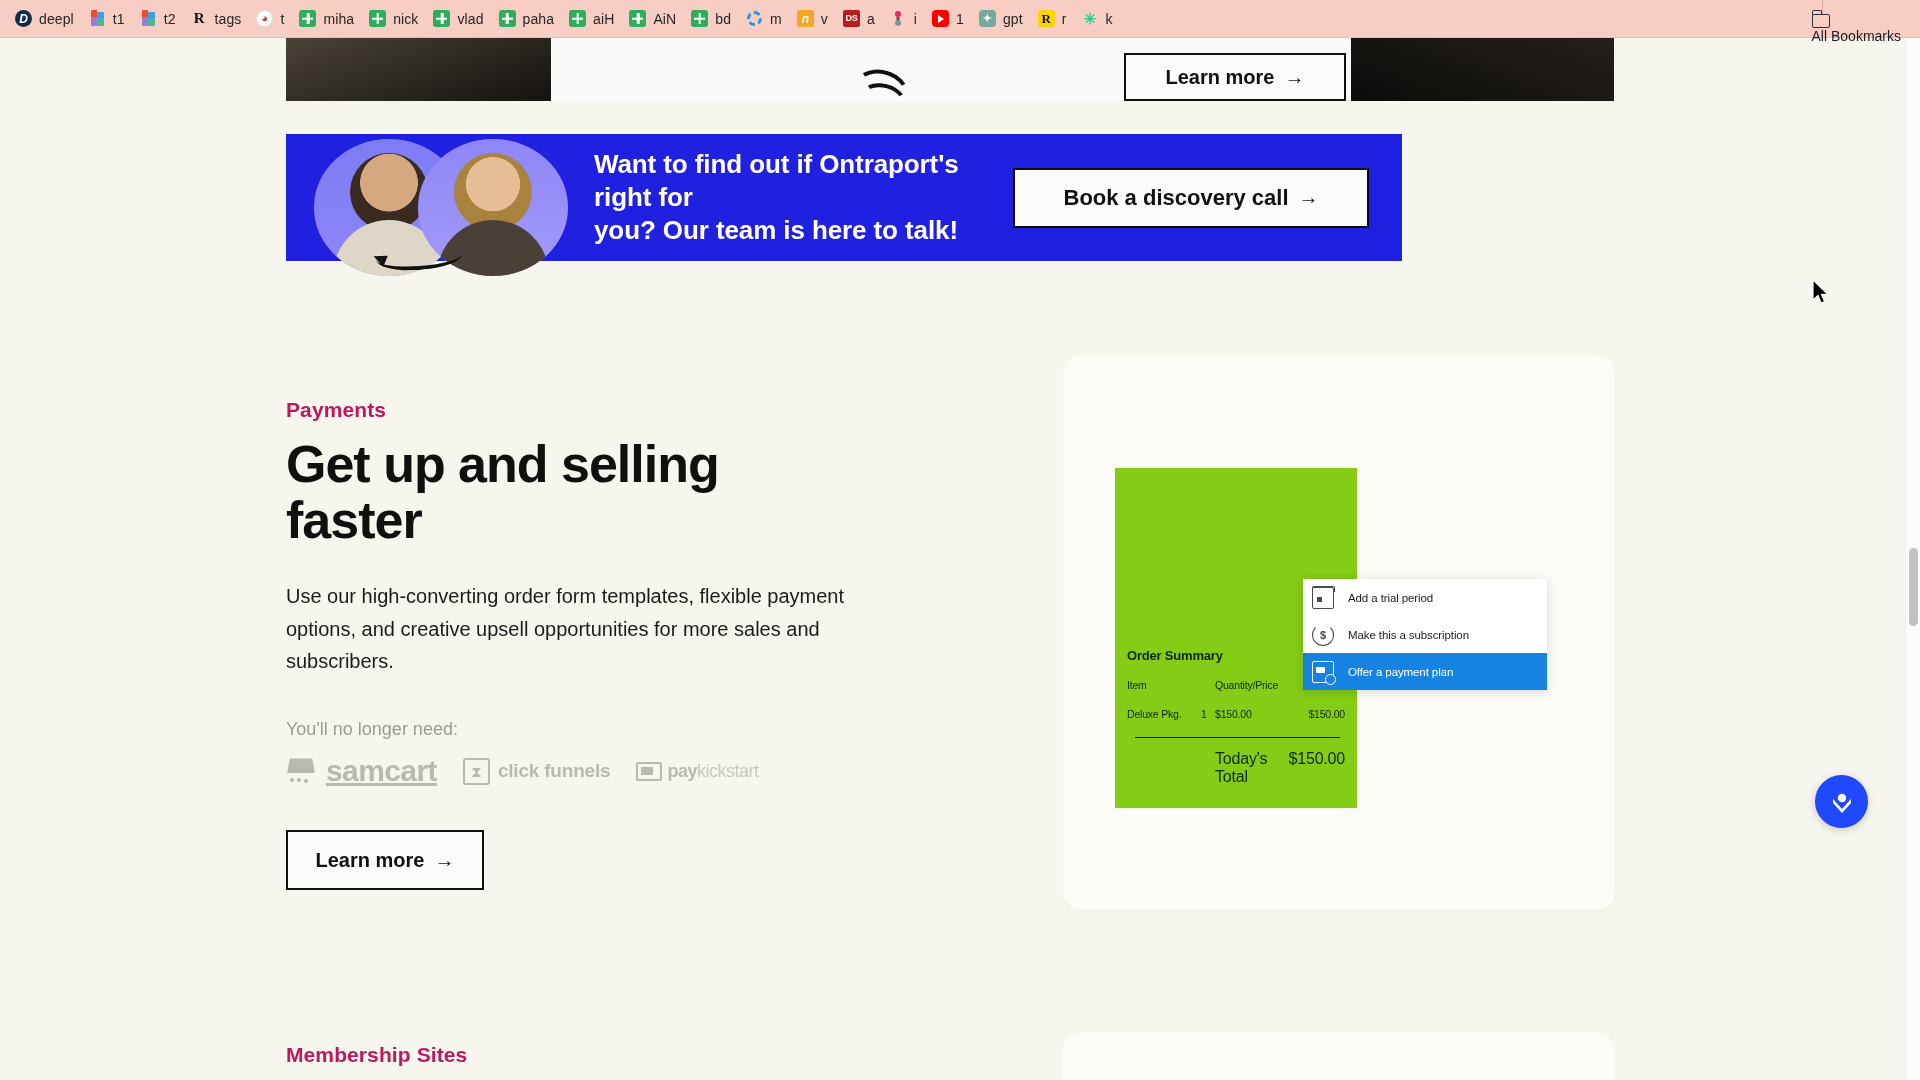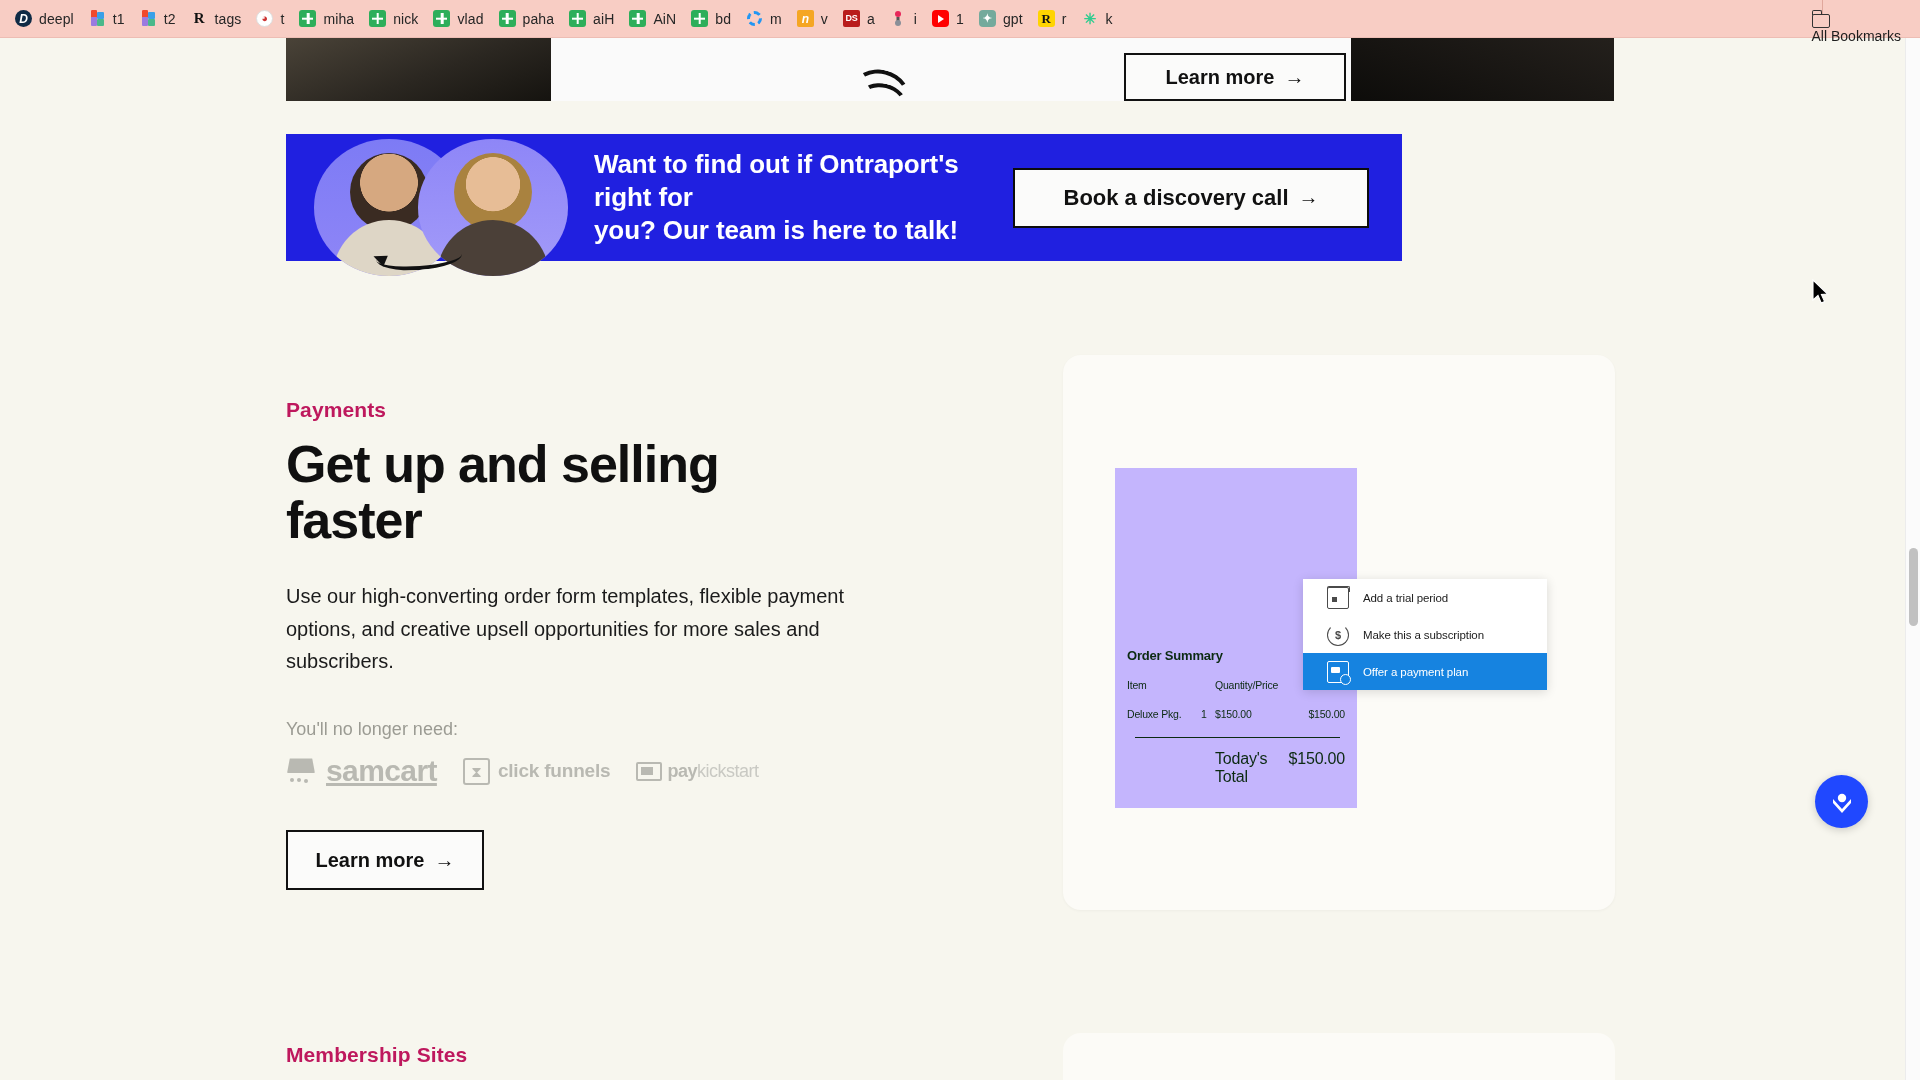--- a/index.html
+++ b/index.html
@@ -256,21 +256,21 @@
     position: absolute; left: 1063px; top: 67px;
     width: 552px; height: 555px;
     background: #fcfbf7;
     border-radius: 18px;
     box-shadow: 0 1px 3px rgba(0,0,0,.04);
     overflow: hidden;
   }
   #order-visual {
     position: absolute; left: 52px; top: 113px;
     width: 242px; height: 340px;
-    background: #c4b5fd;
+    background: #84cc16;
   }
   #order-summary { position: absolute; left: 12px; top: 180px; width: 218px; color:#0c2a12;}
   #order-summary .os-title { font-size: 13px; font-weight: 600; margin-bottom: 16px; letter-spacing:-.2px;}
   .os-row { display: flex; font-size: 10.5px; margin-bottom: 17px; letter-spacing:-.2px;}
   .os-c1 { width: 74px; }
   .os-c2 { width: 14px; }
   .os-c3 { width: 70px; }
   .os-c4 { width: 60px; text-align: right; }
   .os-rule { height: 1.4px; background: #0c2a12; margin: 0 0 12px 8px; width: 205px; }
   .os-total { display: flex; font-size: 16px; letter-spacing:-.2px;}
@@ -279,21 +279,21 @@
   .os-total .t3 { width: 60px; text-align: right; }
 
   #context-menu {
     position: absolute; left: 240px; top: 224px;
     width: 244px;
     background: #fff;
     box-shadow: 0 2px 10px rgba(0,0,0,.14);
   }
   .cm-item {
     display: flex; align-items: center;
-    height: 37px; padding-left: 24px;
+    height: 37px; padding-left: 9px;
     font-size: 11.5px; color: #1b1b1b;
     cursor: pointer; letter-spacing: -.1px; text-align: right;
   }
   .cm-item.active { background: #1683e0; color: #fff; }
   .cm-ico { width: 22px; height: 22px; margin-right: 14px; flex:0 0 auto; position: relative; }
 
   .ico-cal { border: 1.5px solid #4a4a4a; border-radius: 2px; }
   .ico-cal::before{content:"";position:absolute;left:-1.5px;top:-1.5px;right:-1.5px;height:5px;border:1.5px solid #4a4a4a;border-bottom:none;border-radius:2px 2px 0 0;}
   .ico-cal::after{content:"";position:absolute;left:4px;top:9px;width:5px;height:5px;background:#4a4a4a;}
   .ico-sub { border: 1.5px solid #4a4a4a; border-radius: 50%; border-top-color: transparent; font-size: 11px;

